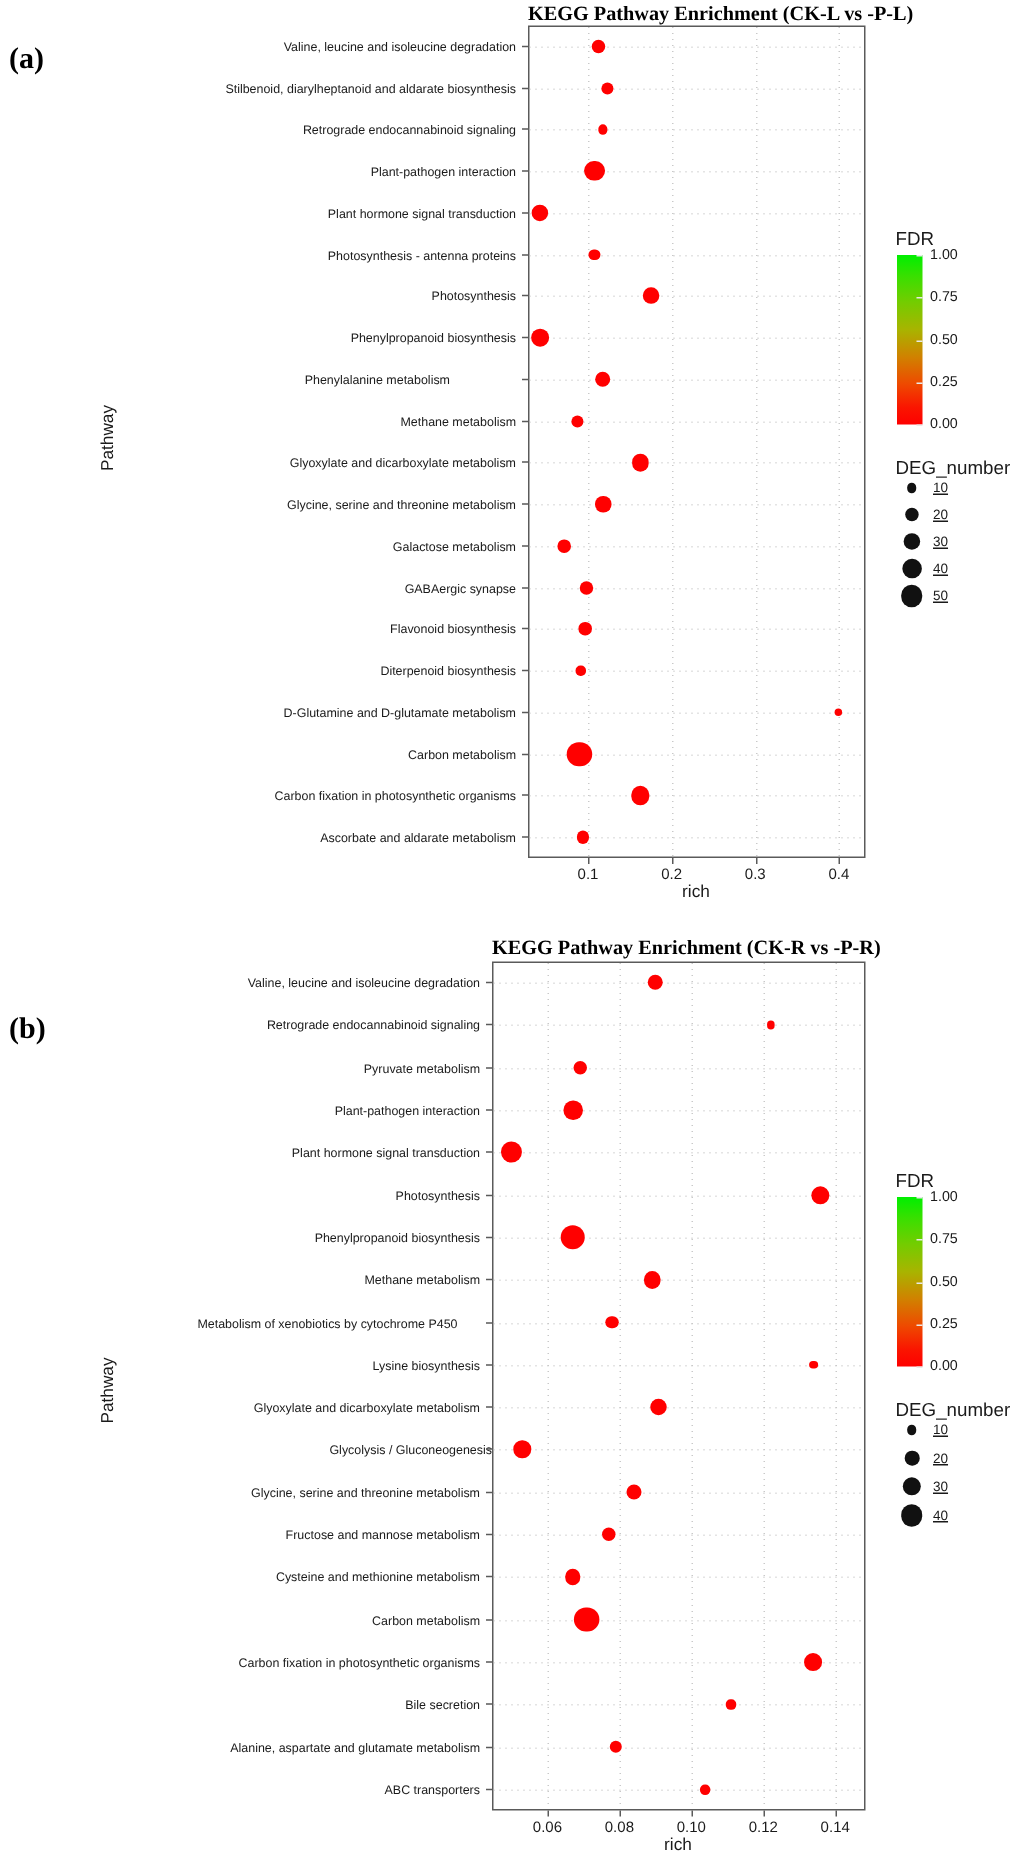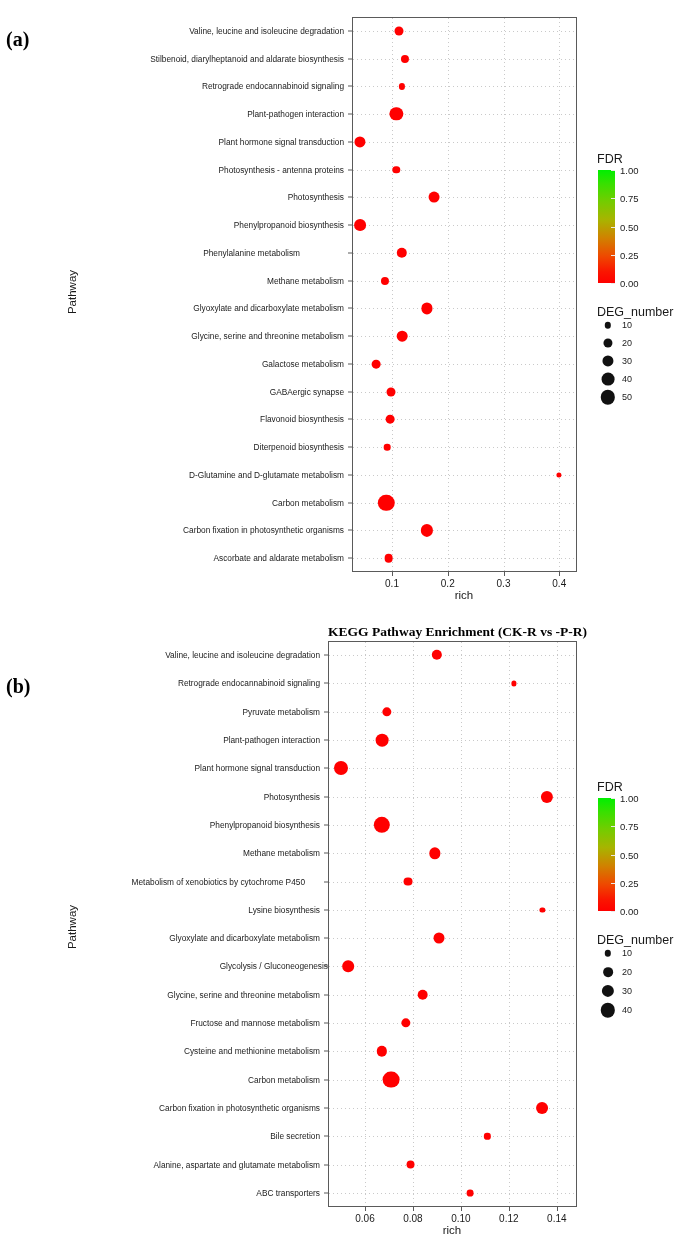--- a/index.html
+++ b/index.html
@@ -139,29 +139,31 @@
     background: #111111;
     border-radius: 50%;
     transform: translate(-50%, -50%);
   }
   .size-lab {
     position: absolute;
     font-size: 9px;
     color: #1a1a1a;
     white-space: nowrap;
     transform: translateY(-50%);
+    text-decoration: underline;
   }
 </style>
 </head>
 <body>
 
 <div id="root">
 
   <div class="panel" id="panel-a">
     <div class="panel-letter" style="left:6px; top:28px;">(a)</div>
+    <div class="chart-title" id="title-a" style="left:352px; top:1px; width:224px;">KEGG Pathway Enrichment (CK-L vs -P-L)</div>
     <div class="plot-frame" id="plot-a" style="left:352px; top:17px; width:225px; height:555px;">
         <div class="gridline-h" style="top: 12.875px;"></div>
         <div class="gridline-h" style="top: 40.625px;"></div>
         <div class="gridline-h" style="top: 68.375px;"></div>
         <div class="gridline-h" style="top: 96.125px;"></div>
         <div class="gridline-h" style="top: 123.875px;"></div>
         <div class="gridline-h" style="top: 151.625px;"></div>
         <div class="gridline-h" style="top: 179.375px;"></div>
         <div class="gridline-h" style="top: 207.125px;"></div>
         <div class="gridline-h" style="top: 234.875px;"></div>

